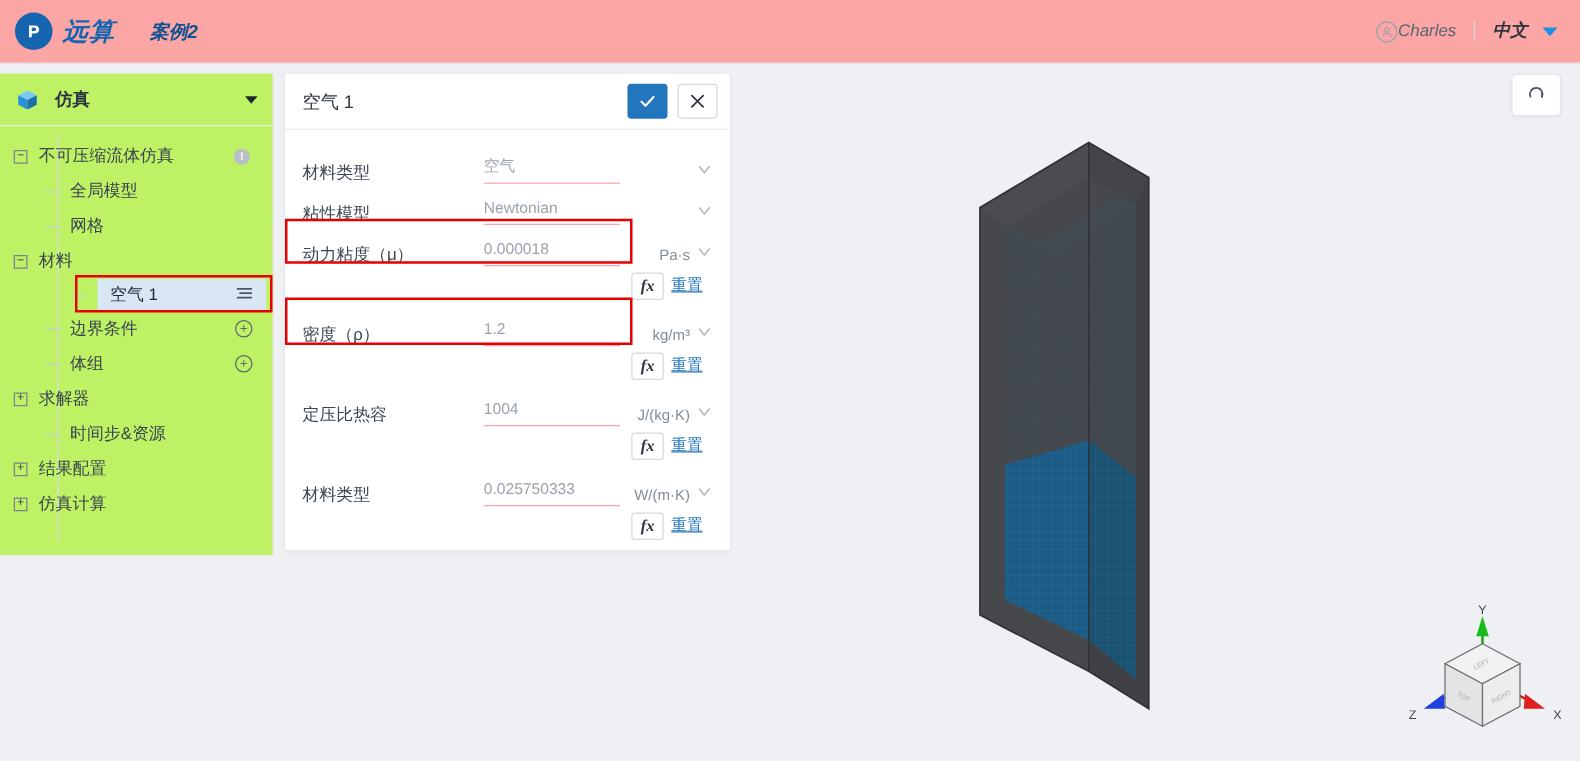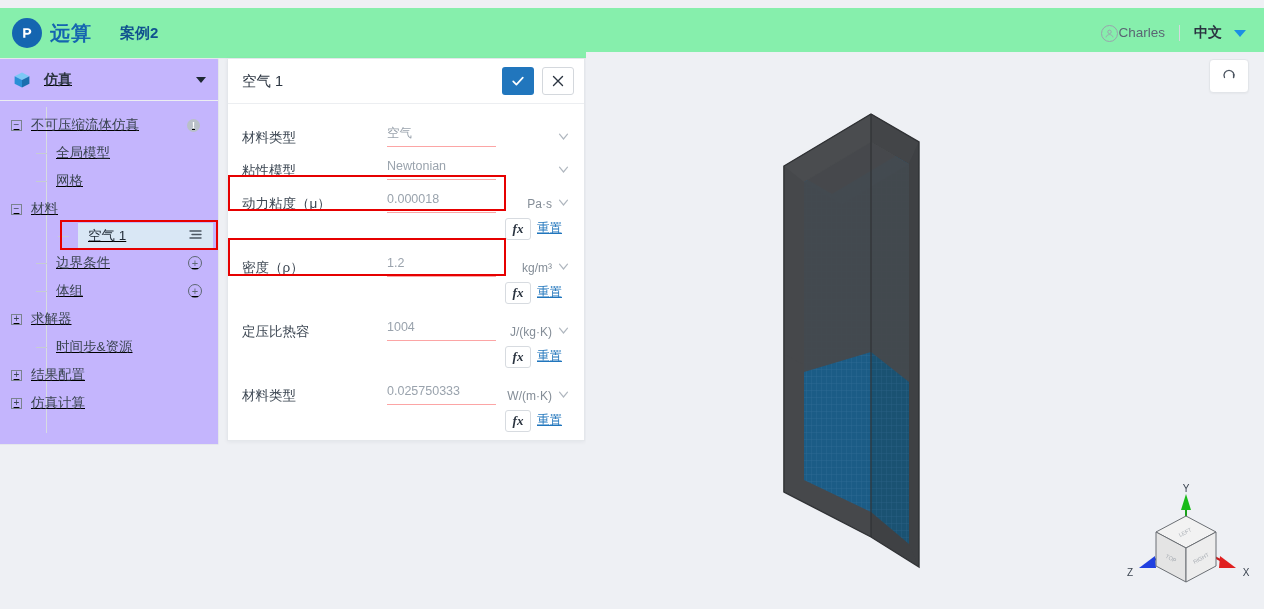--- a/index.html
+++ b/index.html
@@ -6,24 +6,25 @@
   html, body {
     width: 1264px; height: 609px;
     font-family: "Liberation Sans", "DejaVu Sans", sans-serif;
     background: #eef0f4;
     overflow: hidden;
   }
   #app { position: relative; width: 1264px; height: 609px; }
 
   
   .topbar {
-    position: absolute; left: 0; top: 8px; width: 1264px; height: 51px;
-    background: #86efac;
+    position: absolute; left: 0; top: 0; width: 1264px; height: 51px;
+    background: #fca5a5;
     display: flex; align-items: center;
     border-bottom: 1px solid #e6e8ec;
+    font-style: italic;
   }
   .brand { display: flex; align-items: center; margin-left: 12px; }
   .logo-circle {
     width: 30px; height: 30px; border-radius: 50%;
     background: #1565b0; position: relative;
     display: flex; align-items: center; justify-content: center;
   }
   .logo-circle svg { display:block; }
   .brand-name {
     margin-left: 8px; font-size: 20px; font-weight: 700;
@@ -45,23 +46,22 @@
   .lang { font-size: 14px; color: #2a3340; font-weight: 600; }
   .caret-blue {
     margin-left: 12px; width: 0; height: 0;
     border-left: 6px solid transparent; border-right: 6px solid transparent;
     border-top: 7px solid #1a8fe3;
   }
 
   
   .tree-panel {
     position: absolute; left: 0; top: 58px; width: 219px; height: 387px;
-    background: #c4b5fd; border: 1px solid #e4e7eb; border-left: none;
+    background: #bef264; border: 1px solid #e4e7eb; border-left: none;
     border-radius: 0 2px 2px 0;
-    text-decoration: underline;
   }
   .tree-header {
     height: 42px; display: flex; align-items: center;
     border-bottom: 1px solid #eceef1; padding: 0 12px;
   }
   .cube-icon { width: 20px; height: 20px; flex: none; }
   .tree-header-label {
     margin-left: 12px; font-size: 14px; font-weight: 700; color: #2b3440;
   }
   .caret-dark {

